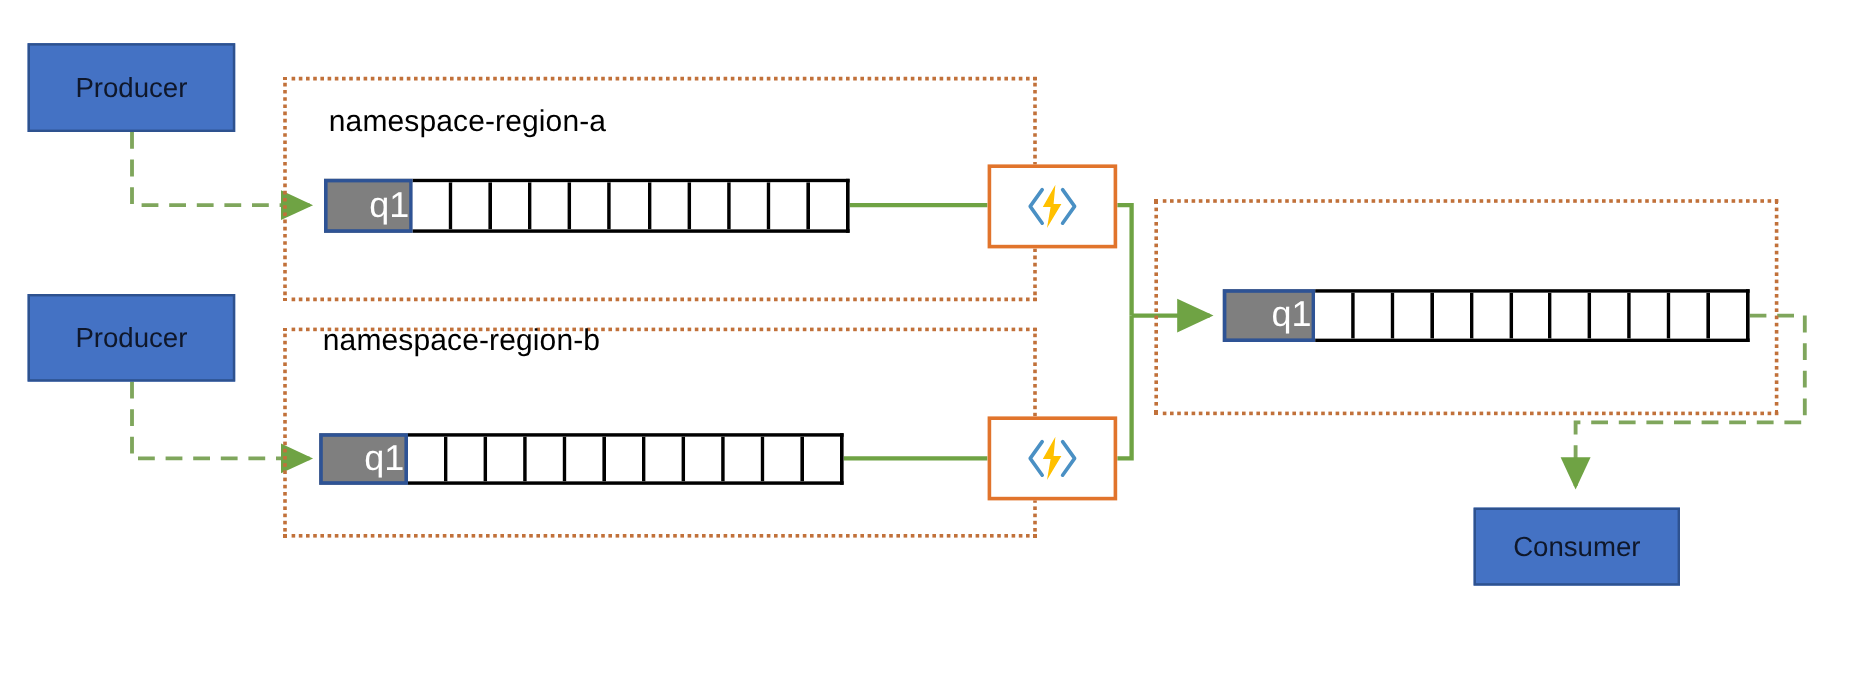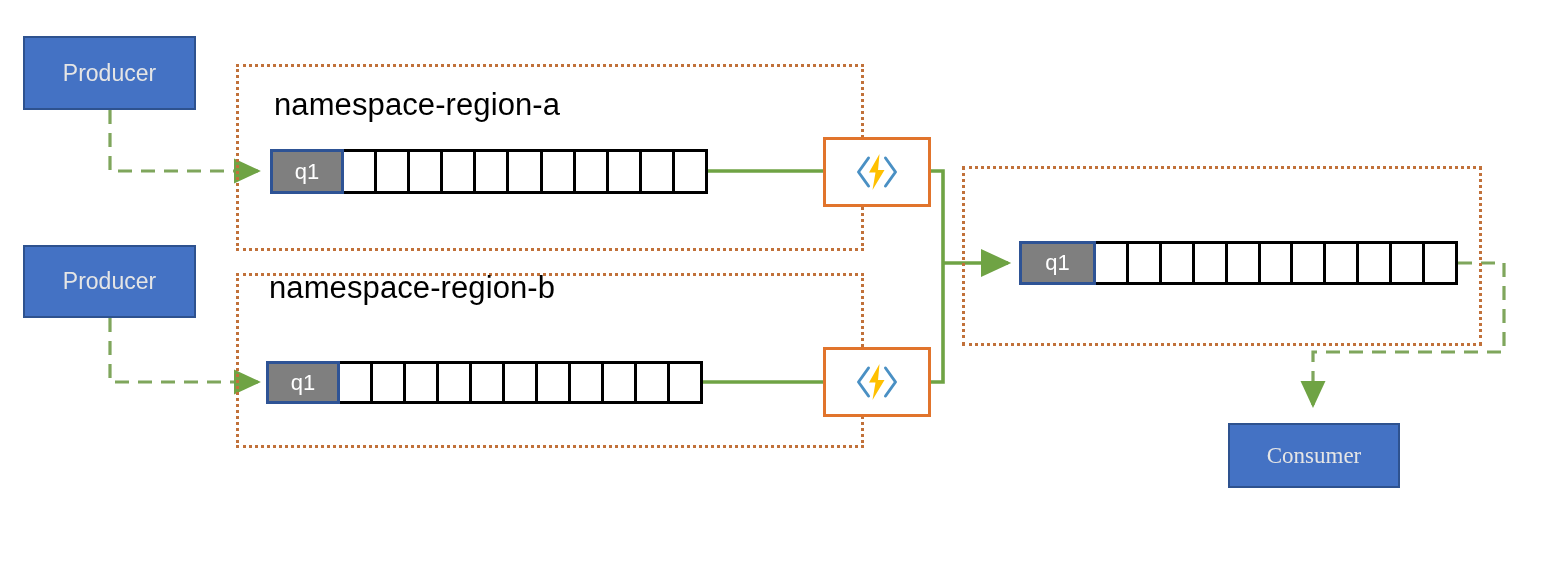--- a/index.html
+++ b/index.html
@@ -27,55 +27,55 @@
 
   
   .namespace {
     position: absolute;
     border: 3px dotted #C1713A;
     box-sizing: border-box;
     background: transparent;
   }
   .ns-label {
     position: absolute;
-    font-size: 31px;
+    font-size: 25px;
     color: #000000;
     white-space: nowrap;
     letter-spacing: 0.1px;
   }
 
   
   .actor {
     position: absolute;
     background: #4472C4;
     border: 2px solid #2E528F;
     box-sizing: border-box;
     display: flex;
     align-items: center;
     justify-content: center;
-    color: #e5e5e5;
+    color: #0f172a;
     font-size: 23px;
   }
 
   
   .queue {
     position: absolute;
     display: flex;
     align-items: stretch;
     box-sizing: border-box;
   }
   .queue-head {
     background: #7F7F7F;
     border: 3px solid #2E5395;
     box-sizing: border-box;
     display: flex;
     align-items: center;
-    justify-content: center;
+    justify-content: flex-end;
     color: #ffffff;
-    font-size: 22px;
+    font-size: 30px;
     flex: 0 0 auto;
   }
   .queue-cells {
     display: flex;
     flex: 1 1 auto;
     border: 3px solid #000000;
     border-left: none;
     box-sizing: border-box;
     background: #ffffff;
   }
@@ -199,21 +199,21 @@
   </div>
 
   <div class="actor" style="left:23px; top:36px; width:173px; height:74px;">
     <span>Producer</span>
   </div>
 
   <div class="actor" style="left:23px; top:245px; width:173px; height:73px;">
     <span>Producer</span>
   </div>
 
-  <div class="actor" style="left:1228px; top:423px; width:172px; height:65px;font-family:Liberation Serif, serif;">
+  <div class="actor" style="left:1228px; top:423px; width:172px; height:65px;">
     <span>Consumer</span>
   </div>
 
   <div class="fnbox" style="left:823px; top:137px; width:108px; height:70px;">
     <span>
       <svg width="52" height="44" viewBox="0 0 52 44">
         <path d="M17.5,8 L7.5,22 L17.5,36" fill="none" stroke="#4A90C4" stroke-width="3" stroke-linecap="round" stroke-linejoin="round"></path>
         <path d="M34.5,8 L44.5,22 L34.5,36" fill="none" stroke="#4A90C4" stroke-width="3" stroke-linecap="round" stroke-linejoin="round"></path>
         <path d="M28.5,4 L18,22.5 L24.5,22.5 L21.5,40 L33.5,20 L27,20 Z" fill="#FFC000"></path>
       </svg>

